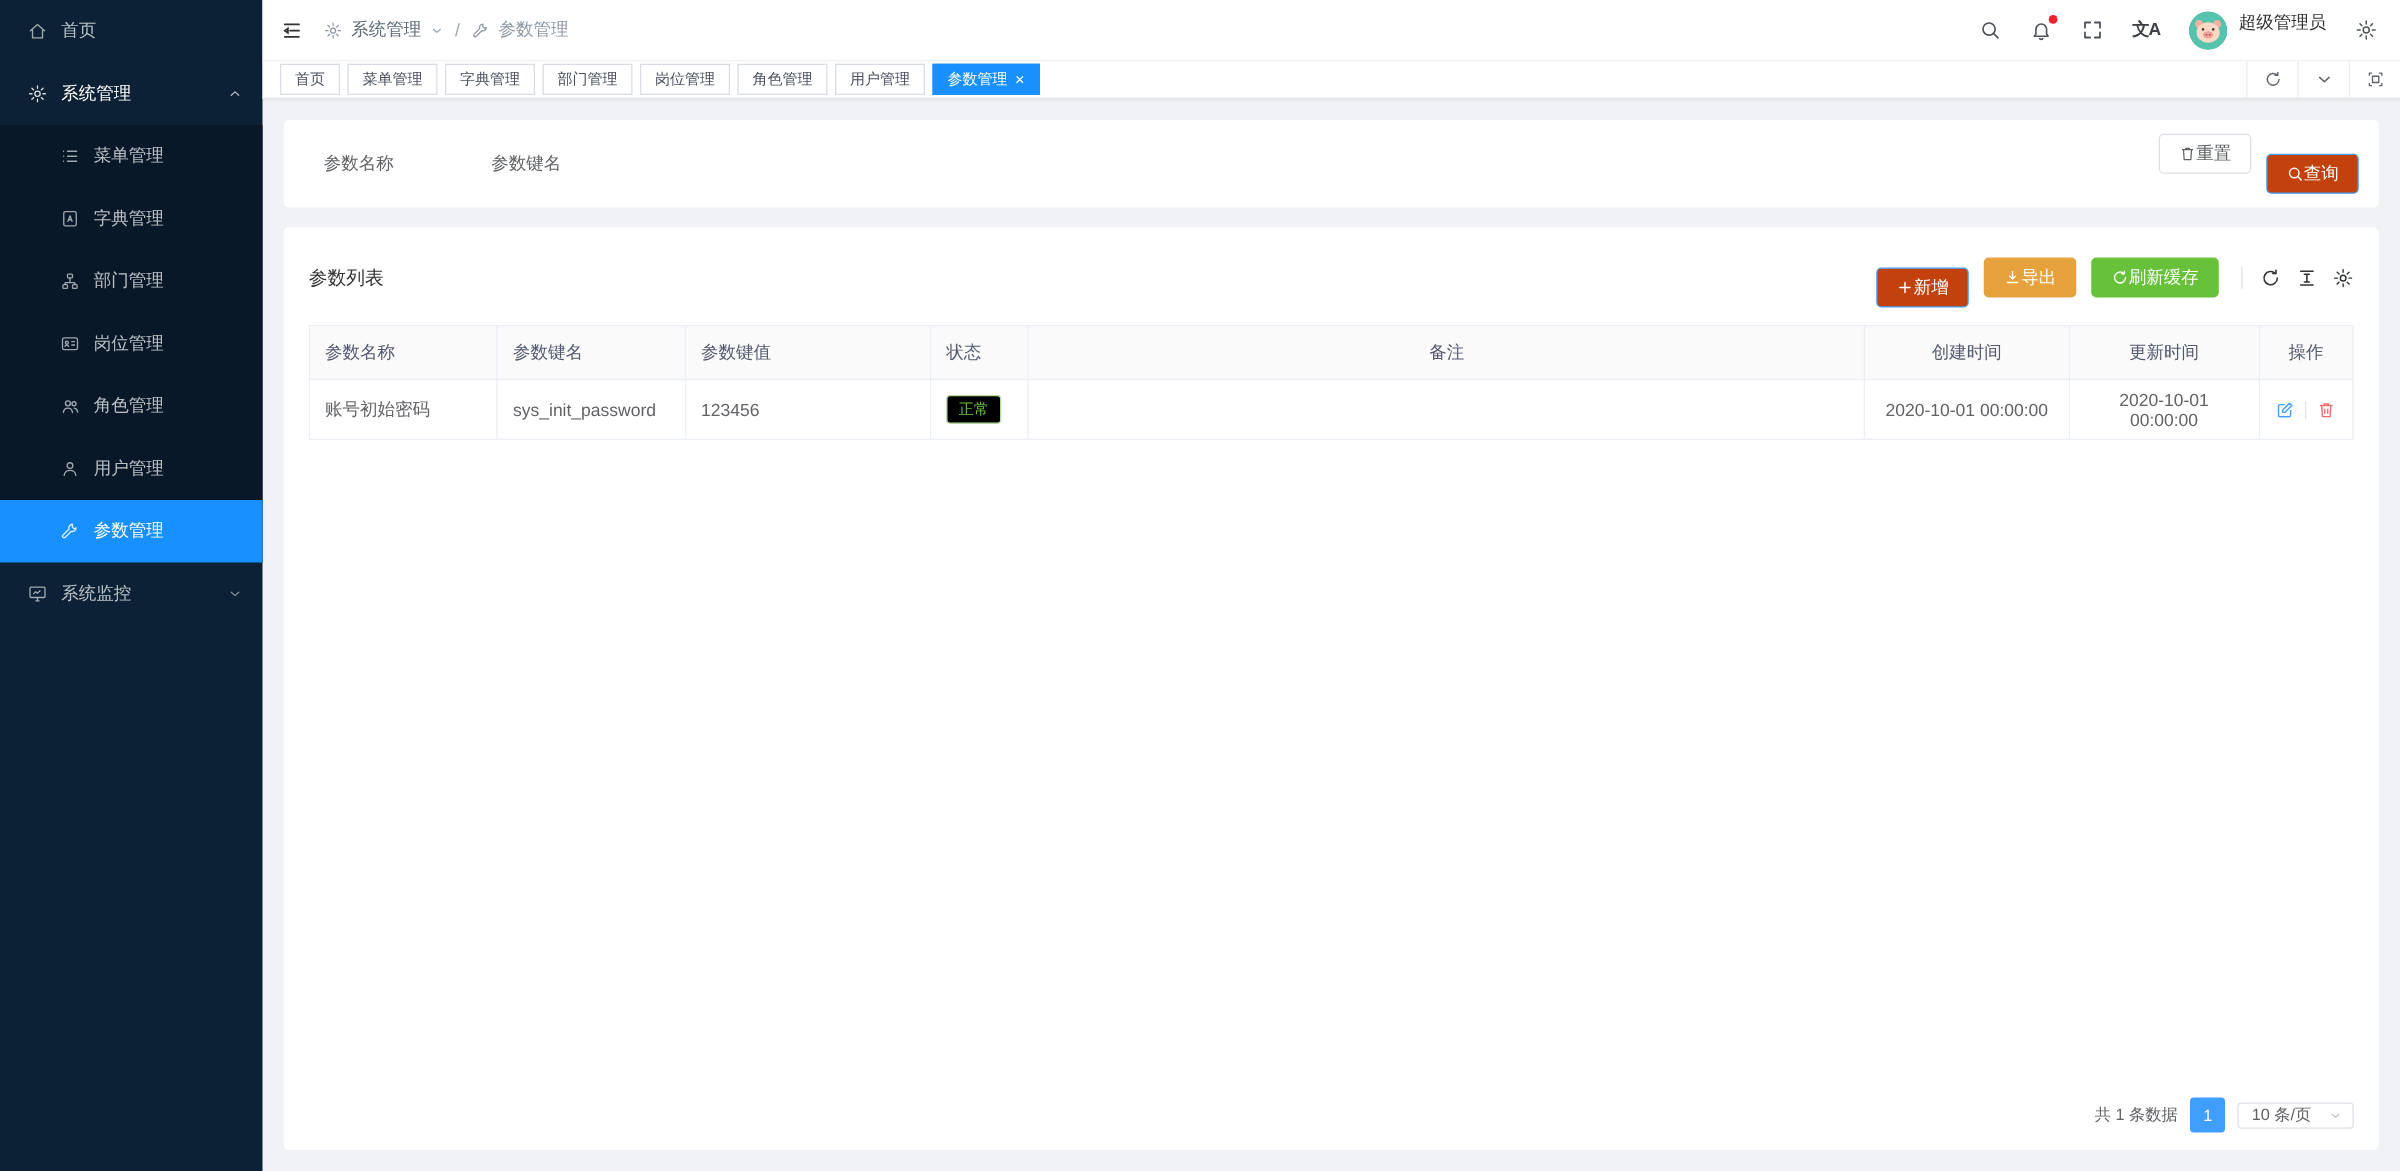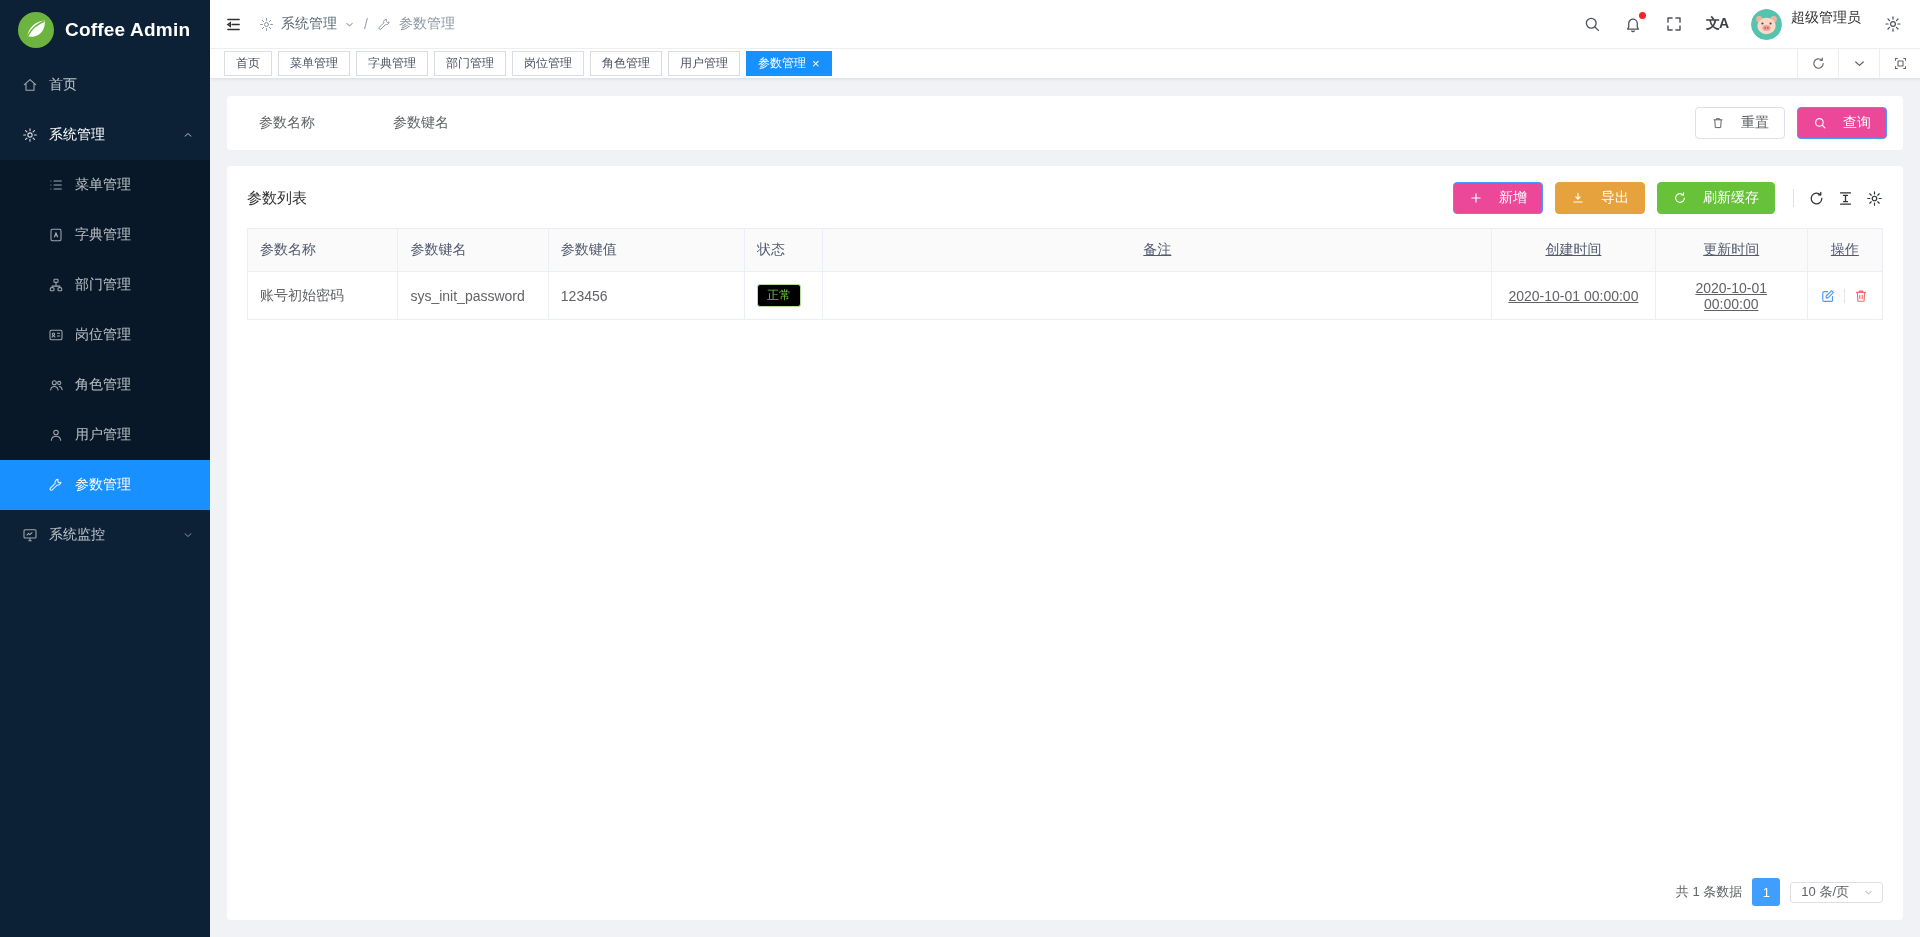--- a/index.html
+++ b/index.html
@@ -56,66 +56,56 @@
   .content { flex:1; padding:17px; display:flex; flex-direction:column; gap:16px; min-height:0; }
   .card { background:#fff; border-radius:4px; }
 
   .search-card { padding:11px 16px; display:flex; align-items:center; flex-shrink:0; }
   .form-item { display:flex; align-items:center; }
   .form-label { width:72px; text-align:right; font-size:14px; color:#606266; margin-right:12px; white-space:nowrap; }
   .form-input { width:435px; height:32px; border:1px solid #dcdfe6; border-radius:4px; padding:0 12px; font-size:14px; color:#606266; outline:none; font-family:inherit; }
   .form-input::placeholder { color:#bfc4cc; }
   .fi-2 { margin-left:50px; }
   .search-btns { margin-left:auto; display:flex; gap:12px; }
-  .btn { height:32px; border-radius:4px; font-size:14px; padding:0 15px; display:inline-flex; align-items:center; gap:16px; cursor:pointer; border:1px solid transparent; font-family:inherit; white-space:nowrap;text-align:center; }
+  .btn { height:32px; border-radius:4px; font-size:14px; padding:0 15px; display:inline-flex; align-items:center; gap:0; cursor:pointer; border:1px solid transparent; font-family:inherit; white-space:nowrap;text-align:center; }
   .btn .i { width:14px; height:14px; }
   .btn-plain { background:#fff; border-color:#dcdfe6; color:#606266; }
-  .btn-primary { background:#ec4899; border-color:#409eff; color:#fff; }
+  .btn-primary { background:#c2410c; border-color:#409eff; color:#fff;margin-top:16px; }
   .btn-warning { background:#e6a23c; border-color:#e6a23c; color:#fff; }
   .btn-success { background:#6cc06c; background:#67c23a; border-color:#67c23a; color:#fff; }
 
   .table-card { flex:1; padding:16px 20px 14px; display:flex; flex-direction:column; min-height:0; }
   .card-head { display:flex; align-items:center; margin-bottom:14px; flex-shrink:0; }
   .card-title { font-size:15px; color:#303133; }
   .head-actions { margin-left:auto; display:flex; align-items:center; gap:12px;padding-left:32px; }
   .toolbar-sep { width:1px; height:18px; background:#dcdfe6; margin:0 2px 0 6px; }
   .tool-icon { width:17px; height:17px; color:#2f3235; cursor:pointer; }
 
   table { width:100%; border-collapse:collapse; font-size:14px; table-layout:fixed; }
   .dtable { border:1px solid #ebeef5; flex-shrink:0; }
   th { background:#fafafa; color:#515a6e; font-weight:normal; height:43px; border:1px solid #ebeef5; padding:0 12px; }
   td { height:48px; border:1px solid #ebeef5; padding:0 12px; color:#606266; background:#fff; }
-  .al { text-align:left; } .ac { text-align:center;text-decoration:underline; }
+  .al { text-align:left; } .ac { text-align:center; }
   .tag-success { display:inline-block; padding:2px 9px; font-size:12px; color:#67c23a; background:#000000; border:1px solid #b3e19d; border-radius:3px; line-height:17px; }
   .op-cell { display:flex; align-items:center; justify-content:center; gap:8px; }
   .op-edit { width:16px; height:16px; color:#409eff; cursor:pointer; }
   .op-del { width:16px; height:16px; color:#f56c6c; cursor:pointer; }
   .op-sep { width:1px; height:14px; background:#e0e3e8; }
 
   .pagination { margin-top:auto; display:flex; justify-content:flex-end; align-items:center; gap:10px; font-size:13px; color:#606266; flex-shrink:0; padding-top:12px;text-align:right; }
   .pg-page { min-width:28px; height:28px; background:#409eff; color:#fff; border-radius:3px; display:flex; align-items:center; justify-content:center; font-size:13px; cursor:pointer; }
   .pg-size { height:21px; border:1px solid #dcdfe6; border-radius:3px; padding:0 8px 0 10px; display:flex; align-items:center; gap:14px; color:#606266; cursor:pointer; background:#fff; }
   .pg-size .i { width:11px; height:11px; color:#c0c4cc; }
 </style>
 </head>
 <body>
 
 <div class="app">
 
   <aside class="sidebar">
-    <div class="logo">
-      <span class="logo-badge">
-        <svg viewBox="0 0 40 40">
-            <circle cx="20" cy="20" r="20" fill="#6db33f"></circle>
-            <path d="M29.5 9.5c1.6 8.6-4.2 17-12.7 18-2.3.3-4.6 0-6.3-.8 1-6.4 4.7-11.7 10-14.4 3-1.6 6-2.5 9-2.8z" fill="#fff"></path>
-            <path d="M10.8 26.5c5.2-9.6 12.4-14 18.2-16.2" stroke="#6db33f" stroke-width="1.7" fill="none"></path>
-          </svg>
-      </span>
-      <span class="logo-title">Coffee Admin</span>
-    </div>
     <nav class="menu">
       <div class="menu-item">
         <span class="mi">
             <svg viewBox="0 0 24 24" fill="none" stroke="currentColor" stroke-width="1.6" stroke-linecap="round" stroke-linejoin="round">
               <path d="M3.5 11.5 12 4l8.5 7.5M6 10.2V20h12v-9.8"></path>
             </svg>
           </span>
         <span>首页</span>
       </div>
       <div class="menu-item parent-open">

